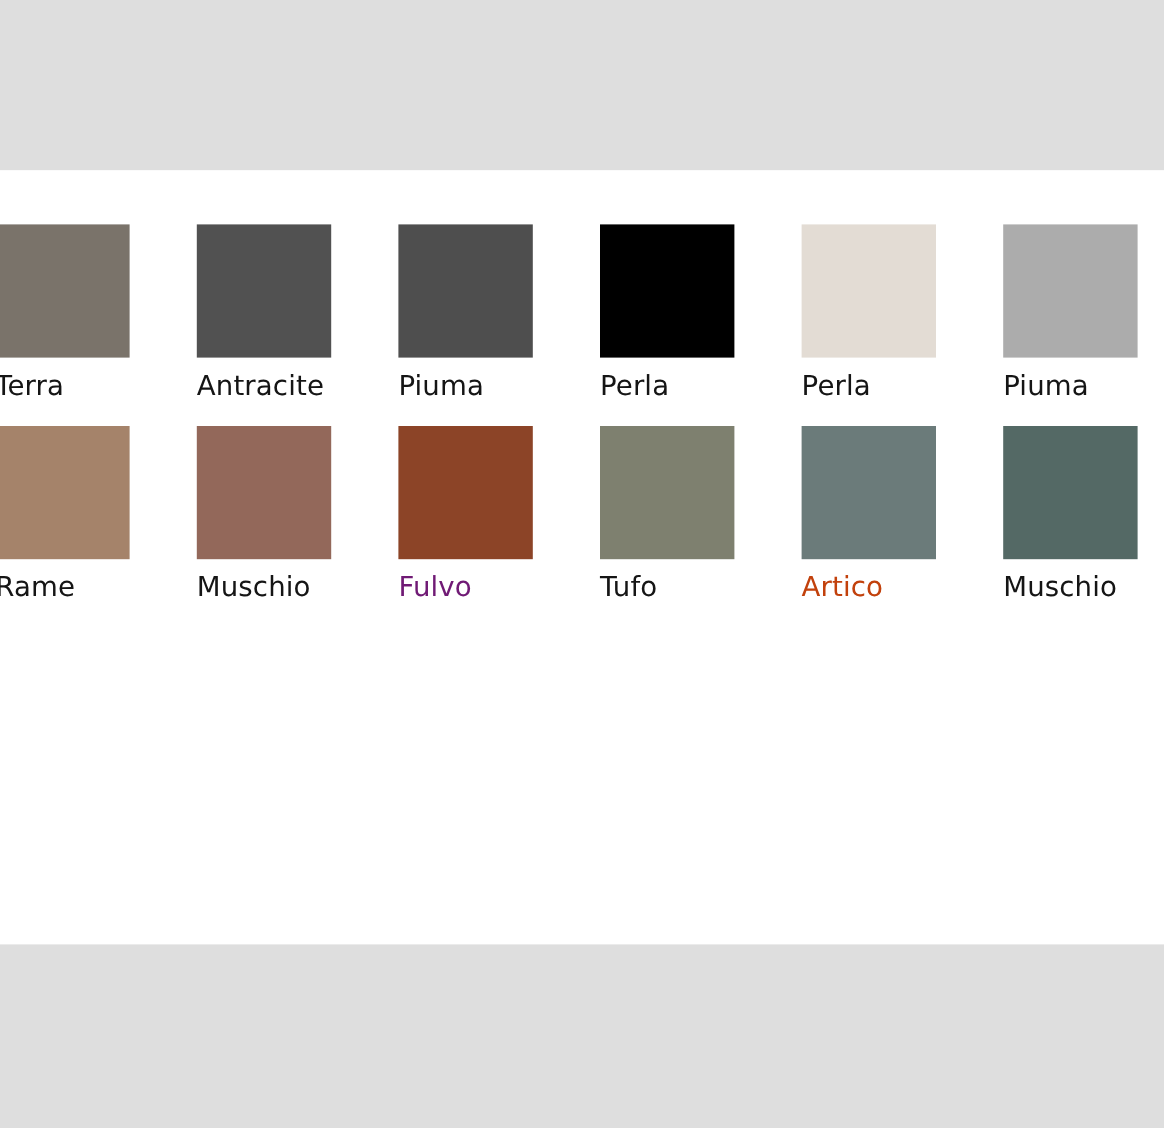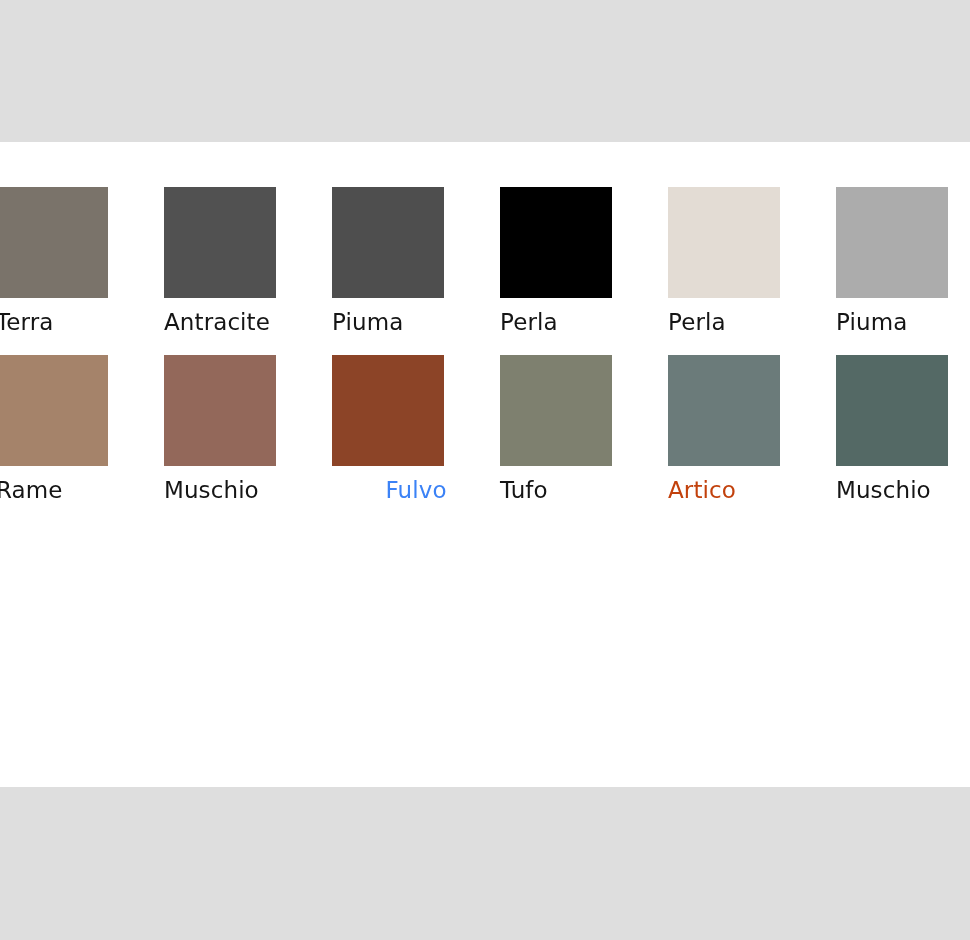--- a/index.html
+++ b/index.html
@@ -120,21 +120,21 @@
       <span class="swatch-label" style="color: rgb(21, 21, 21);">Rame</span>
     </div>
 
     <div class="swatch-cell">
       <span class="swatch-chip" style="background-color: rgb(147, 104, 90);"></span>
       <span class="swatch-label" style="color: rgb(21, 21, 21);">Muschio</span>
     </div>
 
     <div class="swatch-cell">
       <span class="swatch-chip" style="background-color: rgb(140, 68, 39);"></span>
-      <span class="swatch-label" style="color: #3b82f6; text-align: center;">Fulvo</span>
+      <span class="swatch-label" style="color: #701a75;">Fulvo</span>
     </div>
 
     <div class="swatch-cell">
       <span class="swatch-chip" style="background-color: rgb(126, 128, 111);"></span>
       <span class="swatch-label" style="color: rgb(21, 21, 21);">Tufo</span>
     </div>
 
     <div class="swatch-cell">
       <span class="swatch-chip" style="background-color: rgb(107, 123, 122);"></span>
       <span class="swatch-label" style="color: #c2410c;">Artico</span>

